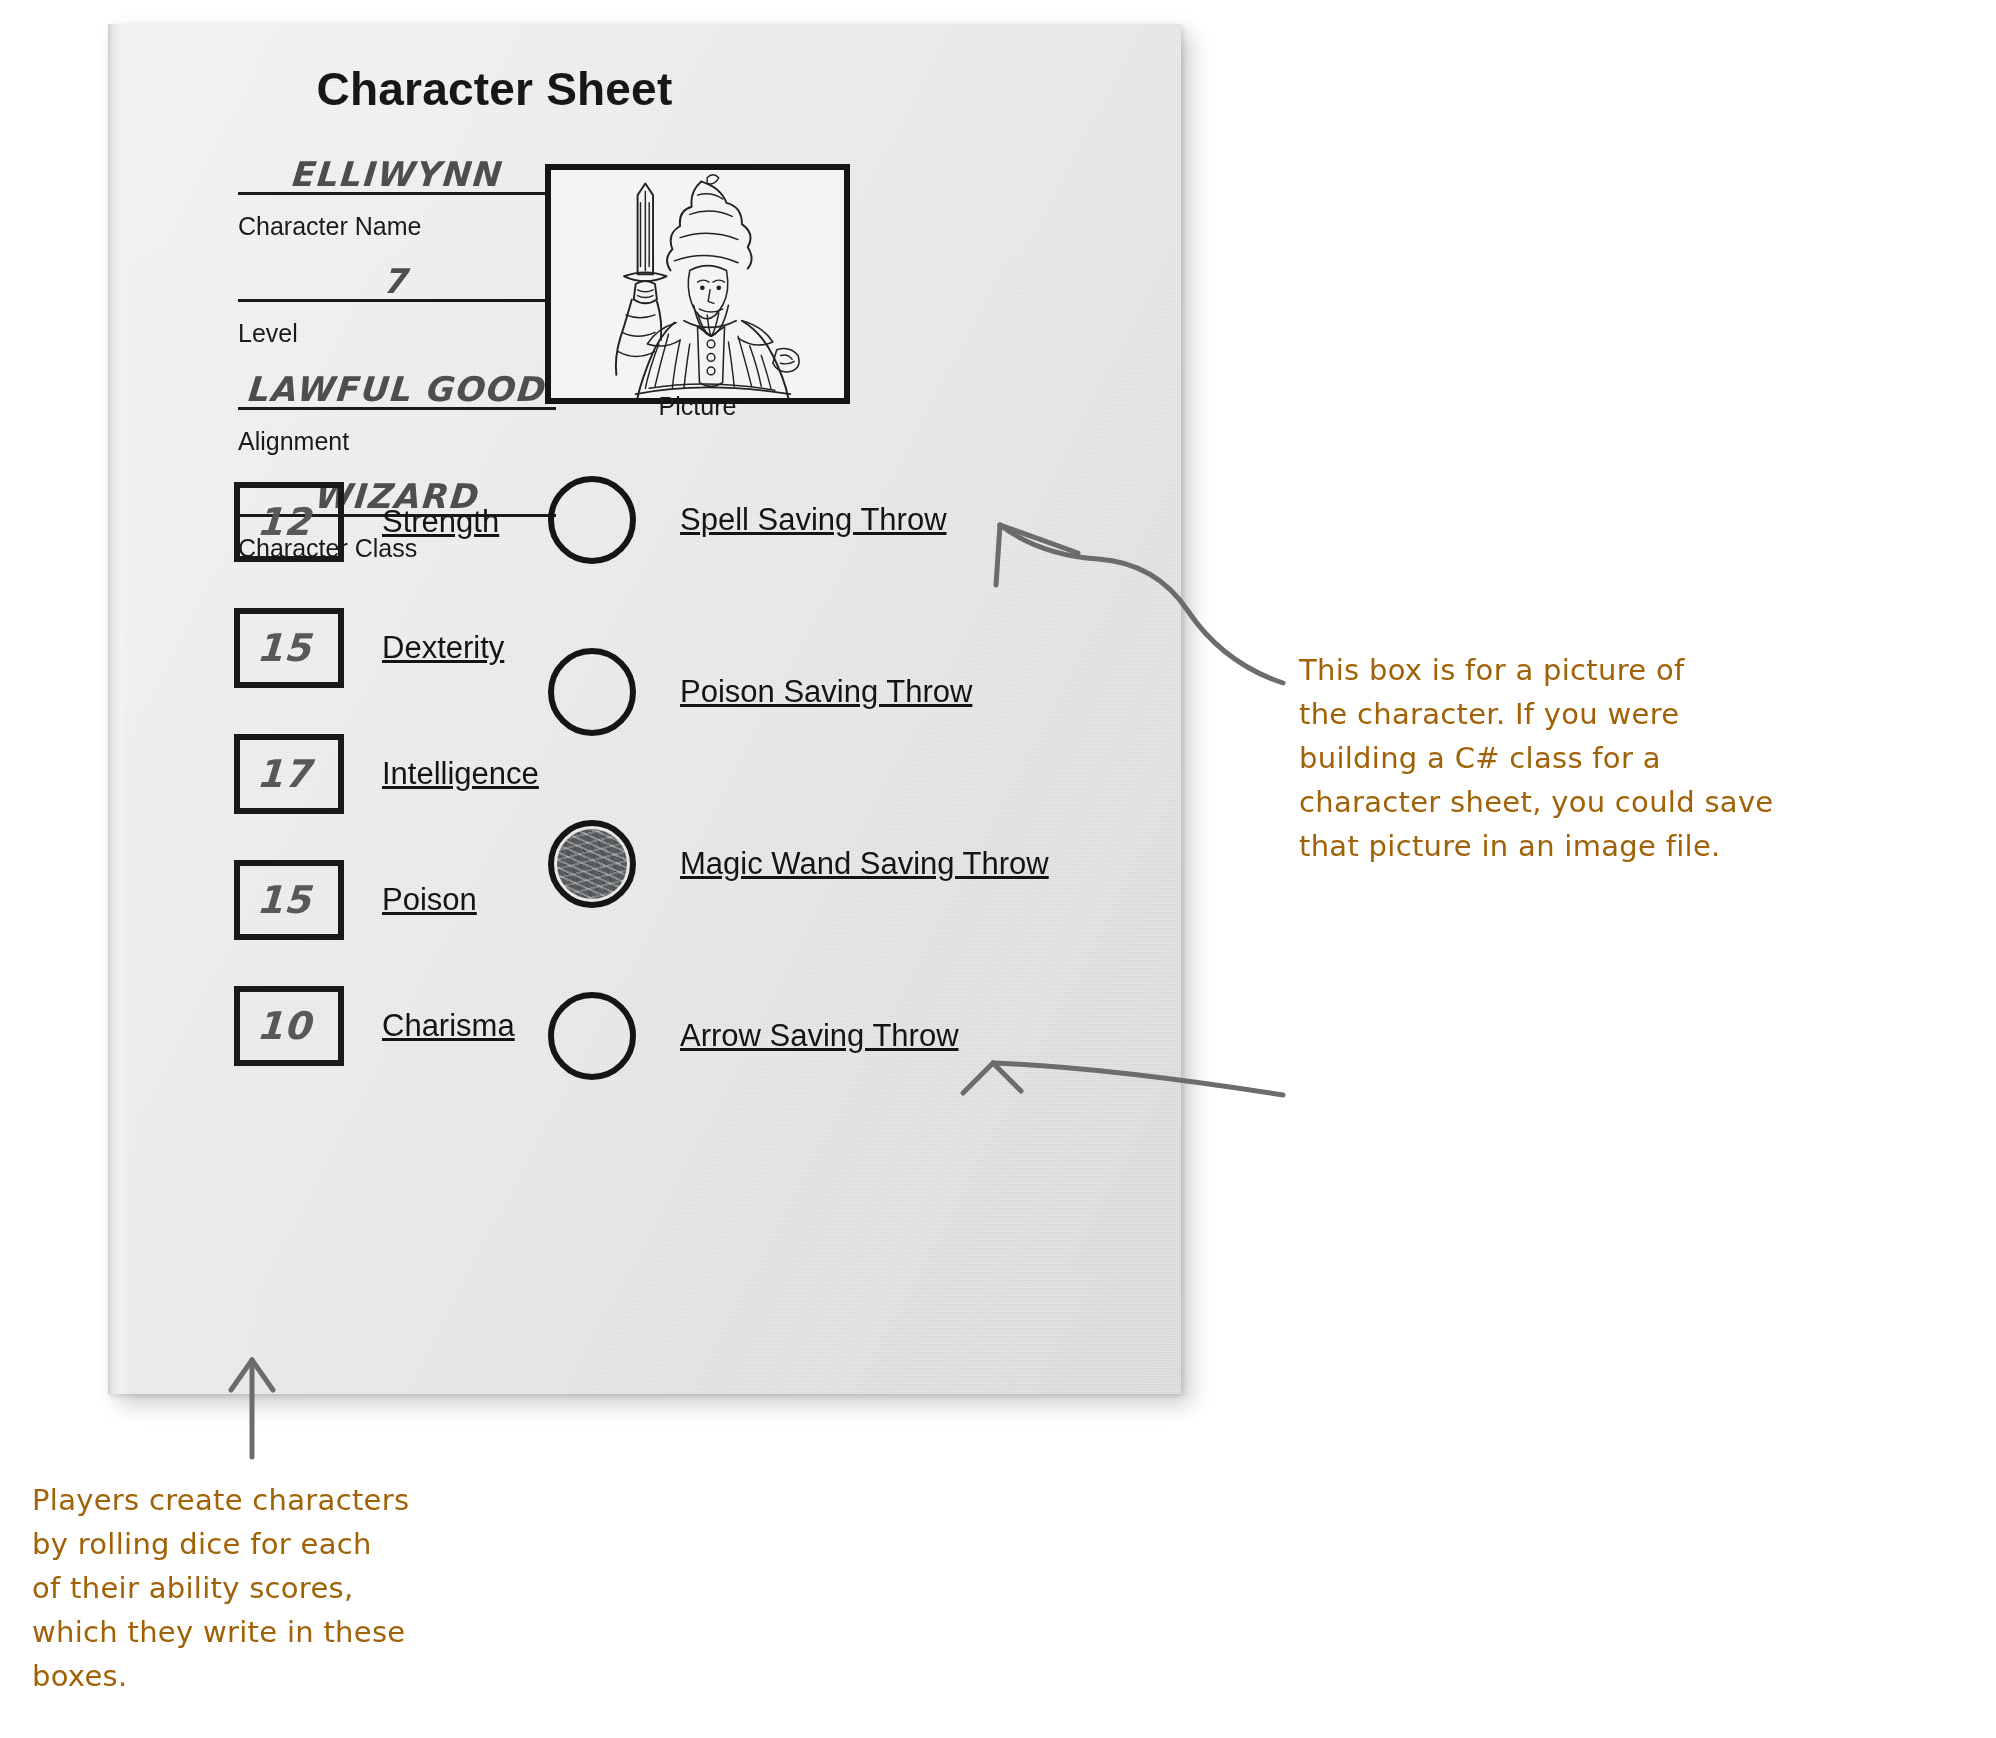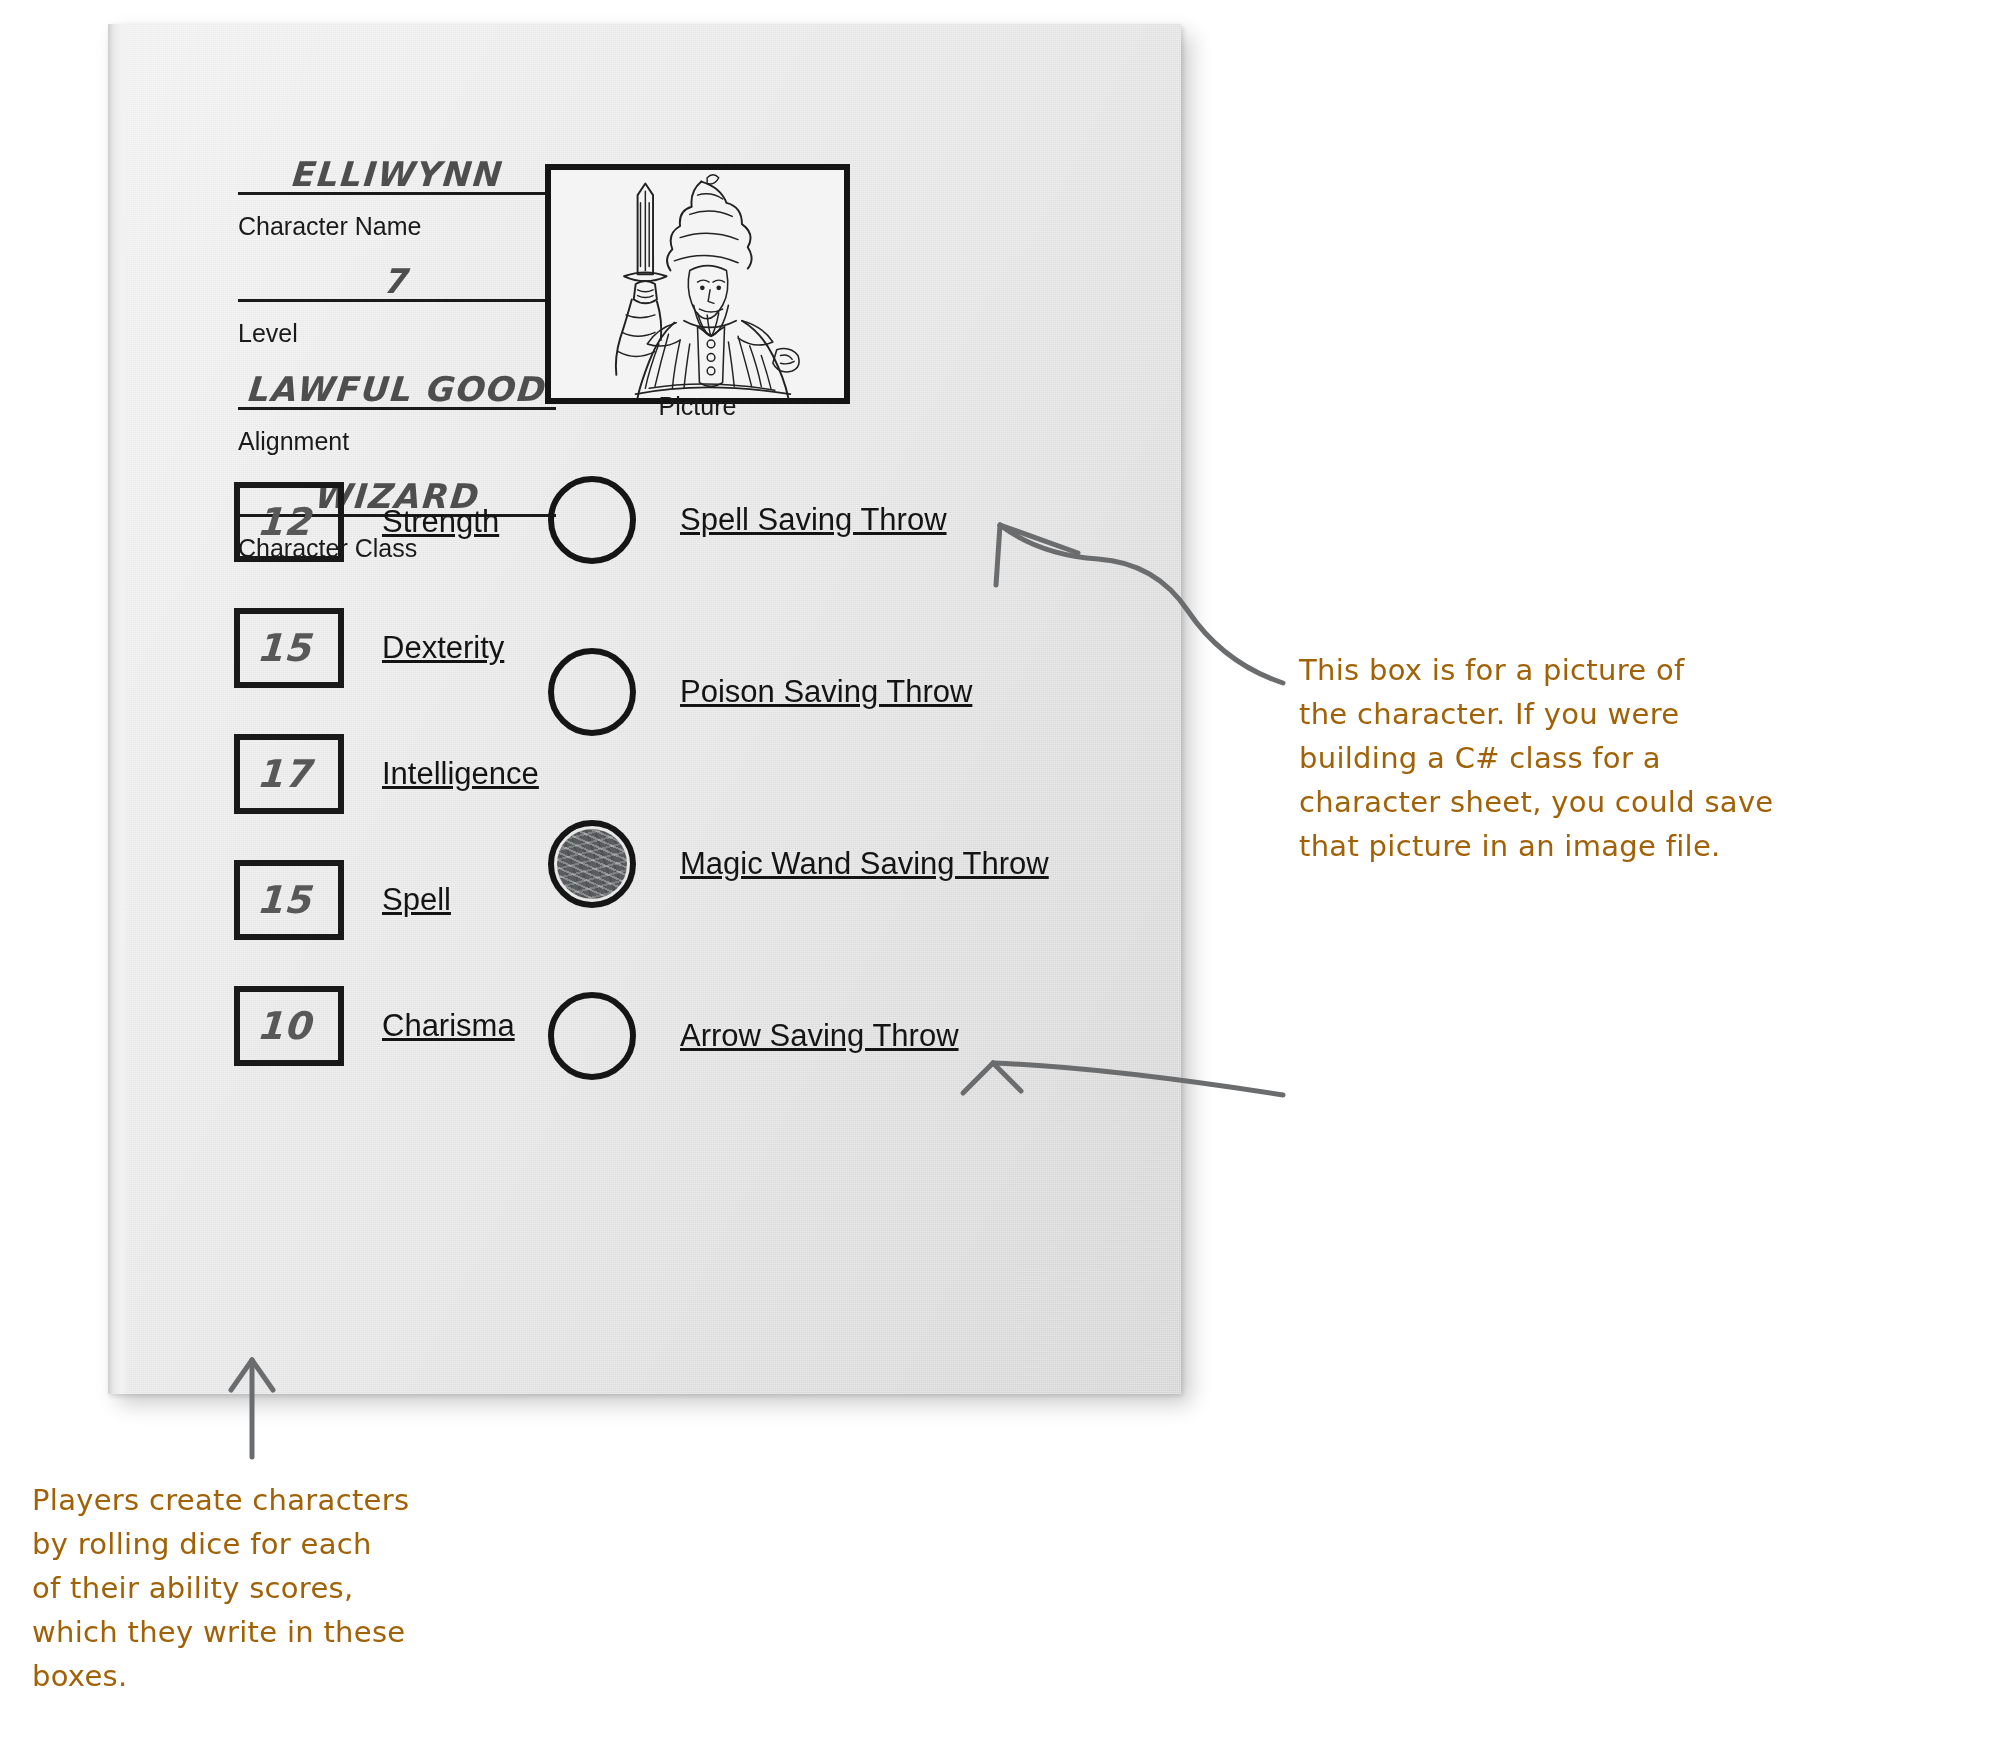--- a/index.html
+++ b/index.html
@@ -160,20 +160,21 @@
   .arrows { position:absolute; inset:0; z-index:9; pointer-events:none; }
 </style>
 </head>
 <body>
 
 <div id="root">
 
   <div class="paper">
     <div class="sheet-inner">
 
+      <div class="sheet-title">Character Sheet</div>
 
       <div class="fields">
 
         <div class="field">
           <div class="hand">ELLIWYNN</div>
           <div class="rule"></div>
           <div class="cap">Character Name</div>
         </div>
 
         <div class="field">
@@ -269,21 +270,21 @@
         <div class="ability-row">
           <div class="score-box">
               <span class="score-val">17</span>
             </div>
           <div class="ability-name">Intelligence</div>
         </div>
         <div class="ability-row">
           <div class="score-box">
               <span class="score-val">15</span>
             </div>
-          <div class="ability-name">Spell</div>
+          <div class="ability-name">Poison</div>
         </div>
         <div class="ability-row">
           <div class="score-box">
               <span class="score-val">10</span>
             </div>
           <div class="ability-name">Charisma</div>
         </div>
       </div>
 
       <div class="saves">

